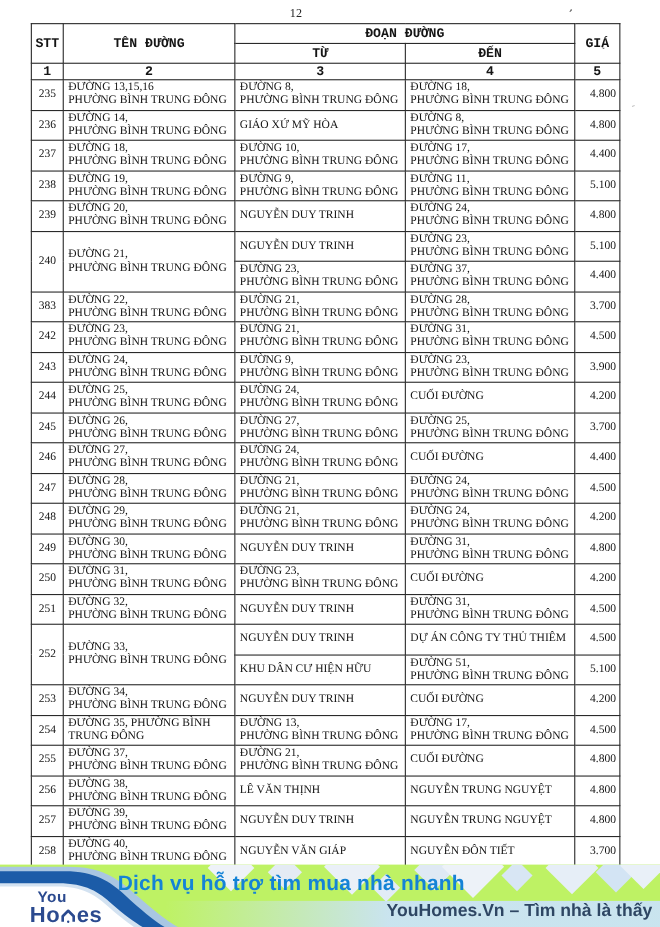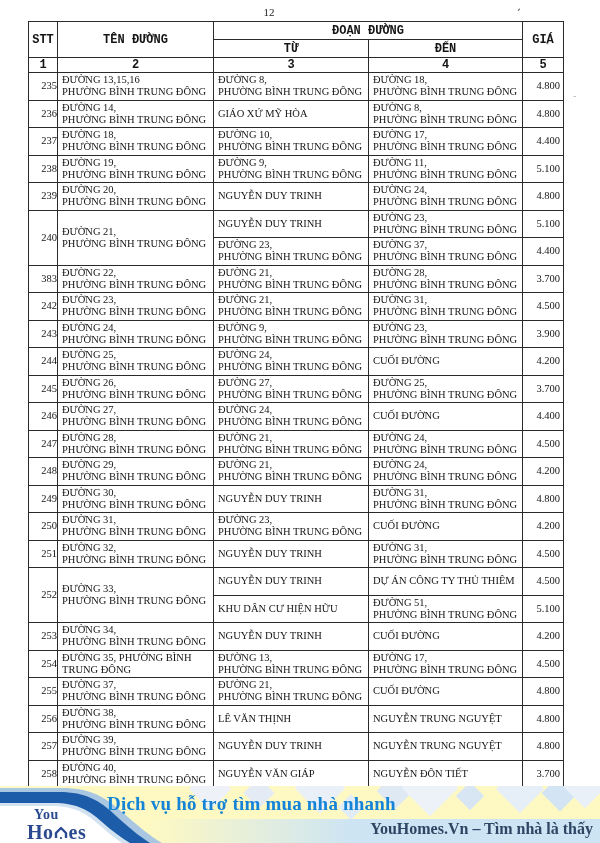--- a/index.html
+++ b/index.html
@@ -16,29 +16,29 @@
 
   table.price { position:absolute; top:21px; left:28px; width:535px;
                 border-collapse:collapse; table-layout:fixed;
                 font-size:10.5px; color:#151515; }
   table.price th, table.price td { border:1px solid #2a2a2a; vertical-align:middle;
                 overflow:hidden; }
   table.price thead th { font-weight:bold; text-align:center; font-size:12px;font-family:Liberation Mono, monospace; }
   tr.h1 { height:18px; } tr.h2 { height:18px; } tr.hn { height:14px; }
   tr.hn th { font-size:10.5px; }
   tbody tr { height:27.5px; }
-  td.stt  { text-align:right;margin-left:12px; }
+  td.stt  { text-align:center;margin-left:12px; }
   td.name, td.from, td.to { text-align:left; padding:1px 3px 1px 4px; }
   td.price-c { text-align:right; padding-right:3px; }
   .cell-line { line-height:12px; white-space:nowrap; }
 
   
   .banner { position:absolute; left:0; top:786px; width:600px; height:57px;
-            background:#fef9c3; overflow:hidden; z-index:2;
-            font-family:Liberation Serif, serif; }
+            background:#bef264; overflow:hidden; z-index:2;
+            font-family:Liberation Sans, sans-serif; }
   .banner svg.bg { position:absolute; left:0; top:0; }
   .band-bottom { position:absolute; left:150px; top:33px; width:450px; height:24px;
             background:linear-gradient(to right, rgba(202,227,246,0), rgba(202,227,246,0.95) 45%); }
   .logo { position:absolute; left:27px; top:22px; color:var(--navy,#2b4a8f); line-height:1; }
   .logo .l1 { font-size:14px; font-weight:bold; letter-spacing:0.5px; margin-left:7px; }
   .logo .l2 { font-size:20px; font-weight:bold; letter-spacing:0.5px; display:flex; align-items:center; }
   .logo .house { width:14px; height:13px; margin:0 0.5px; }
   .heading { position:absolute; left:107px; top:7px; font-size:19px; font-weight:bold;
              color:var(--brand,#1583d6); letter-spacing:0.2px; }
   .cta { position:absolute; left:118px; top:31px; font-size:13.5px; font-weight:bold; }

